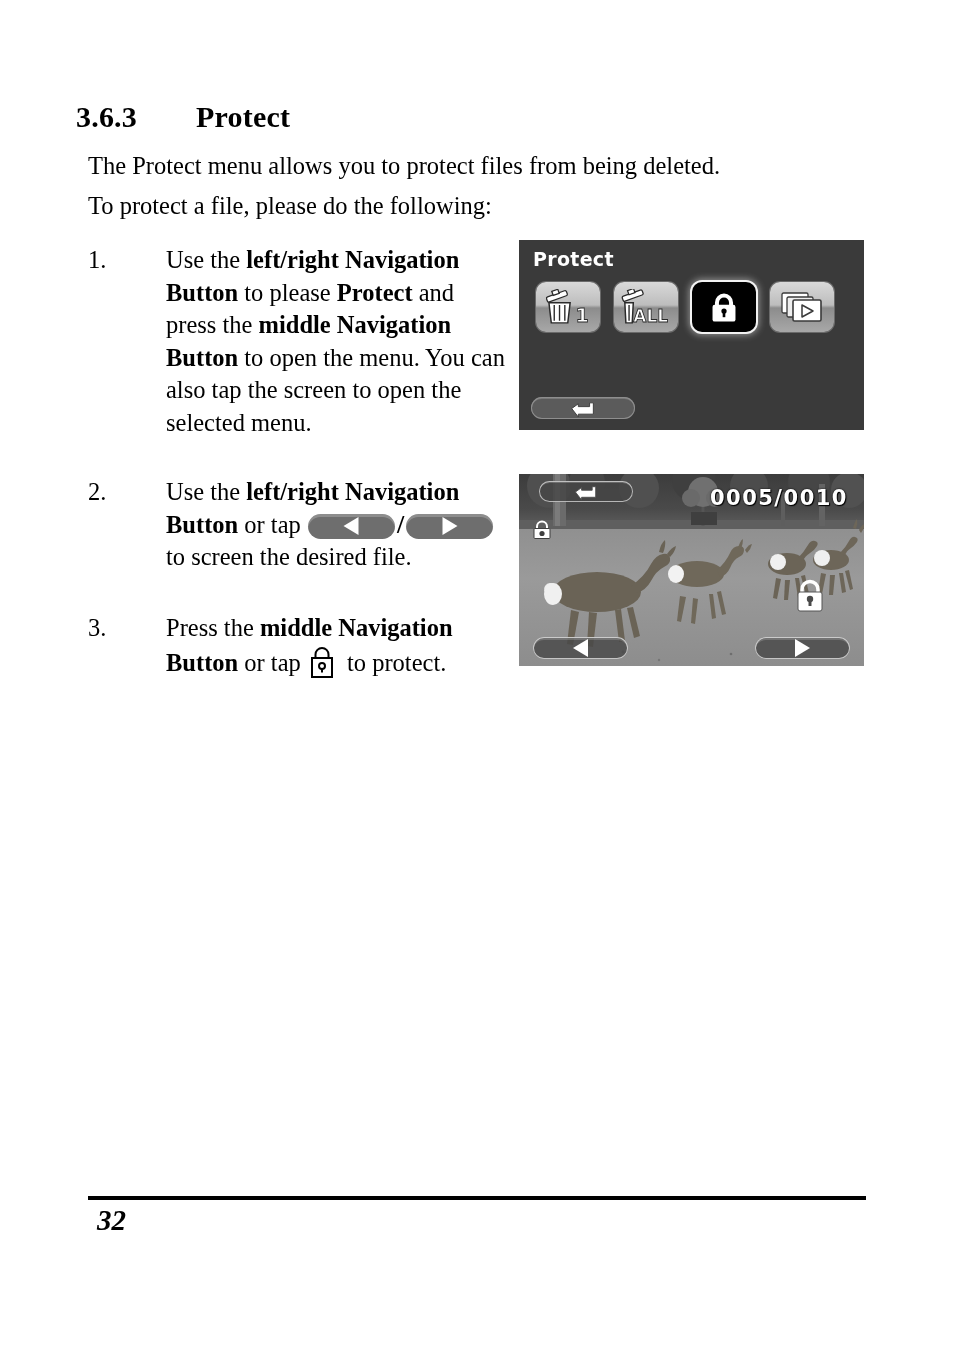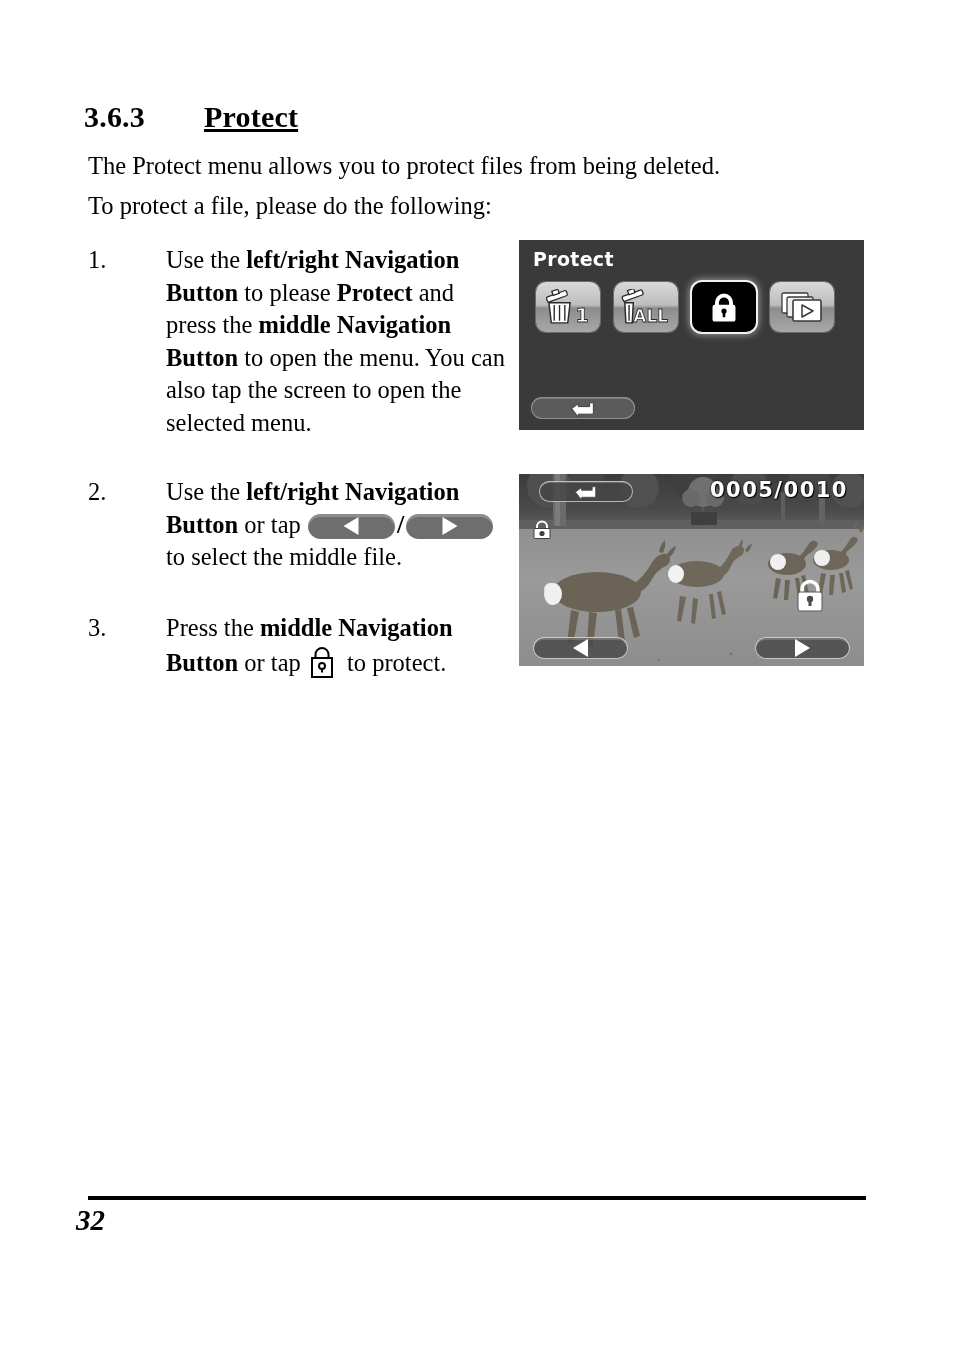--- a/index.html
+++ b/index.html
@@ -17,29 +17,28 @@
   }
 
   .page {
     position: absolute;
     inset: 0;
   }
 
   
   .heading {
     position: absolute;
-    left: 84px;
+    left: 76px;
     top: 100px;
     width: 700px;
     font-family: "Liberation Serif", serif;
     font-weight: bold;
     font-size: 30px;
     letter-spacing: 0.2px;
     white-space: nowrap;
-    text-decoration: underline;
   }
   .heading .num { display: inline-block; width: 120px; }
 
   
   .para {
     position: absolute;
     left: 88px;
     width: 760px;
     font-size: 24.5px;
     line-height: 1.32;
@@ -186,21 +185,21 @@
   }
 
   
   .photo-canvas {
     position: absolute;
     inset: 0;
   }
   .counter {
     position: absolute;
     right: 16px;
-    top: 4px;
+    top: 12px;
     color: #ffffff;
     font-family: "DejaVu Sans", sans-serif;
     font-weight: bold;
     font-size: 21px;
     letter-spacing: 1.5px;
     text-shadow: 0 0 2px #000, 1px 1px 1px #000;
   }
   .photo-back-btn {
     position: absolute;
     left: 20px;
@@ -250,21 +249,21 @@
   .footer-rule {
     position: absolute;
     left: 88px;
     top: 1196px;
     width: 778px;
     height: 4px;
     background: #000;
   }
   .page-num {
     position: absolute;
-    left: 76px;
+    left: 97px;
     top: 1204px;
     font-family: "Liberation Serif", serif;
     font-style: italic;
     font-weight: bold;
     font-size: 29px;
   }
 </style>
 </head>
 <body>
 
@@ -277,21 +276,21 @@
   <div class="para p2">To protect a file, please do the following:</div>
   <div class="para p1">The Protect menu allows you to protect files from being deleted.</div>
 
   <div class="li item1">
     <span class="marker">1.</span>
     <span class="content"><span>Use the </span><b>left/right Navigation Button</b><span> to please </span><b>Protect</b><span> and press the </span><b>middle Navigation Button</b><span> to open the menu. You can also tap the screen to open the selected menu.</span></span>
   </div>
 
   <div class="li item2">
     <span class="marker">2.</span>
-    <span class="content"><span>Use the </span><b>left/right Navigation Button</b><span> or tap </span><span class="pill-inline"><span class="tri tri-left"></span></span><span class="slash-inline">/</span><span class="pill-inline"><span class="tri tri-right"></span></span><span> to select the middle file.</span></span>
+    <span class="content"><span>Use the </span><b>left/right Navigation Button</b><span> or tap </span><span class="pill-inline"><span class="tri tri-left"></span></span><span class="slash-inline">/</span><span class="pill-inline"><span class="tri tri-right"></span></span><span> to screen the desired file.</span></span>
   </div>
 
   <div class="li item3">
     <span class="marker">3.</span>
     <span class="content"><span>Press the </span><b>middle Navigation Button</b><span> or tap </span><span class="lock-inline"><svg viewBox="0 0 30 34" width="30" height="34">
             <path d="M8.5 13 V9.5 A6.5 6.5 0 0 1 21.5 9.5 V13" fill="none" stroke="#000" stroke-width="2"></path>
             <rect x="5" y="13" width="20" height="19" fill="none" stroke="#000" stroke-width="2"></rect>
             <circle cx="15" cy="21" r="3" fill="none" stroke="#000" stroke-width="2"></circle>
             <path d="M15 23.5 V27.5" stroke="#000" stroke-width="2"></path>
           </svg></span><span> to protect.</span></span>

